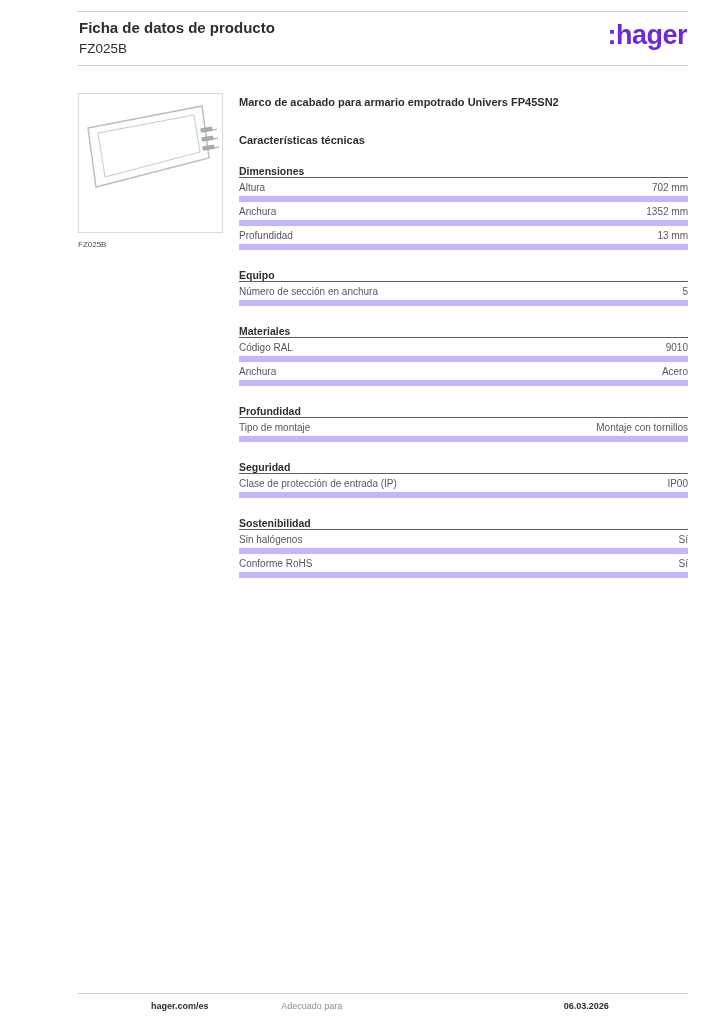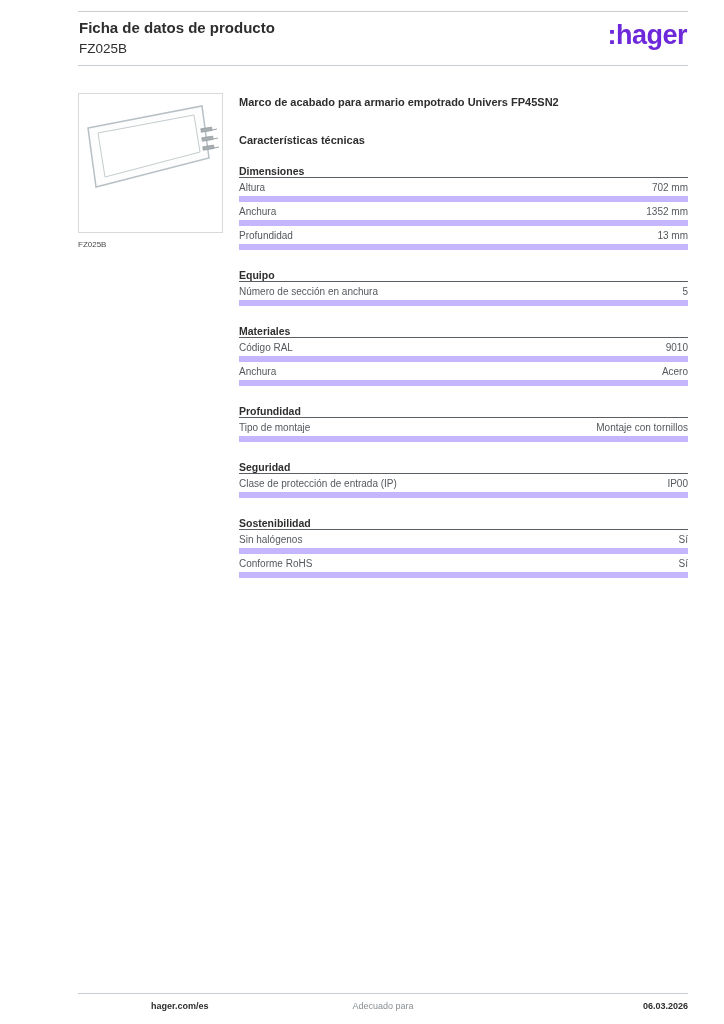--- a/index.html
+++ b/index.html
@@ -30,22 +30,22 @@
   .tech-heading { font-size: 11px; font-weight: bold; color: #2e2e2e; margin: 25px 0 0 0; }
 
   .spec-section { margin-top: 19px; }
   .spec-title { font-size: 10.5px; font-weight: bold; color: #2e2e2e; padding-bottom: 0; border-bottom: 1px solid #5a5f63; }
   .spec-row { display: flex; justify-content: space-between; align-items: baseline; font-size: 10px; color: #55595c; padding: 4px 0 3px 0; border-bottom: 6px solid #c4b5fd; }
   .spec-label { text-align: left; }
   .spec-value { text-align: right; white-space: nowrap; padding-left: 12px; }
 
   .footer { position: absolute; left: 57px; right: 57px; bottom: 13px; border-top: 1px solid #c9ced2; padding-top: 7px; display: flex; align-items: baseline; font-size: 9px; color: #8a8f93; }
   .f-left  { flex: 1; text-align: center;  font-weight: bold; color: #2e2e2e; }
-  .f-center{ flex: 1; text-align: center; }
-  .f-right { flex: 1; text-align: right; font-weight: bold; color: #2e2e2e; }
+  .f-center{ flex: 1; text-align: left; }
+  .f-right { flex: 1; text-align: center; font-weight: bold; color: #2e2e2e; }
 </style>
 </head>
 <body>
 
 <div class="page">
 
   <div class="header">
     <div class="rule"></div>
     <div class="header-inner">
       <div>

